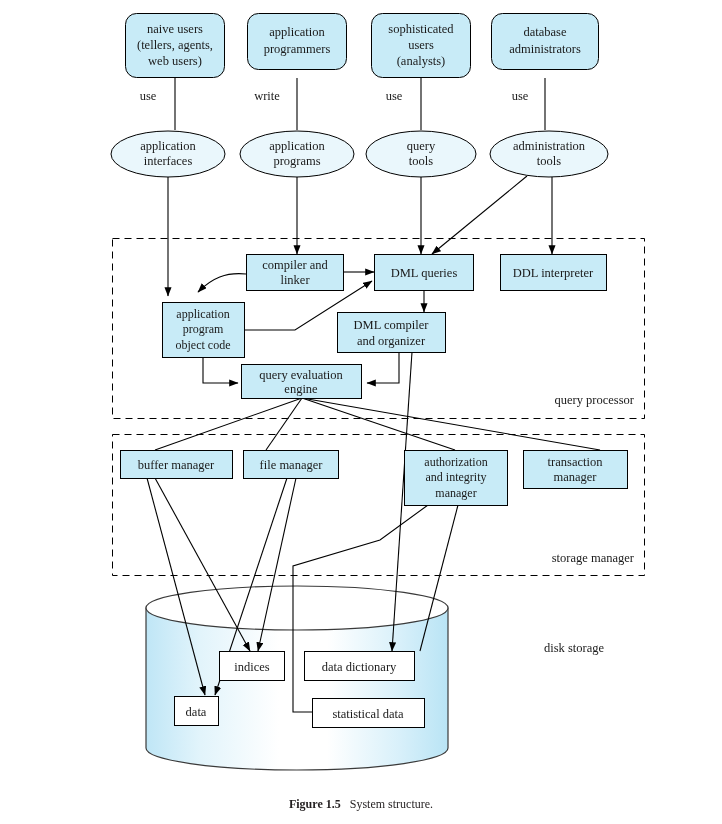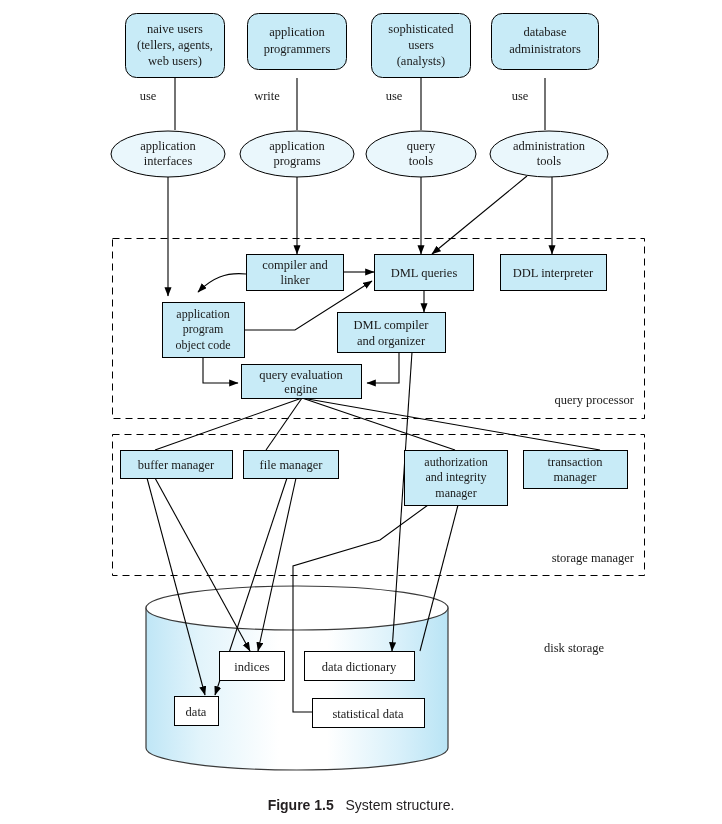--- a/index.html
+++ b/index.html
@@ -14,21 +14,21 @@
   .zone-label{font-family:"Liberation Serif","DejaVu Serif",serif;
               font-size:12.5px;fill:#1a1a1a;text-anchor:end;}
   .box{fill:#c8ebf7;stroke:#000000;stroke-width:1;}
   .box-white{fill:#ffffff;stroke:#000000;stroke-width:1;}
   .ellipse{fill:#eaf7fc;stroke:#000000;stroke-width:1;}
   .zone{fill:none;stroke:#000000;stroke-width:1;stroke-dasharray:7 5;}
   .link{stroke:#000000;stroke-width:1.1;fill:none;}
   .cyl-body{stroke:#3a3a3a;stroke-width:1.2;}
   .cyl-top{fill:#ffffff;stroke:#3a3a3a;stroke-width:1.2;}
   .caption{position:absolute;left:0;top:797px;width:722px;text-align:center;
-           font-family:Liberation Sans, sans-serif;font-size:14px;
+           font-family:Liberation Serif, serif;font-size:12px;
            color:#231f20;}
   .caption b{font-weight:bold;}
   .caption span.t{font-weight:normal;}
 </style>
 </head>
 <body>
 
 <svg id="diagram" viewBox="0 0 722 824">
   <defs>
     <marker id="arrow" markerWidth="9" markerHeight="9" refX="8" refY="3.2" orient="auto" markerUnits="strokeWidth">

